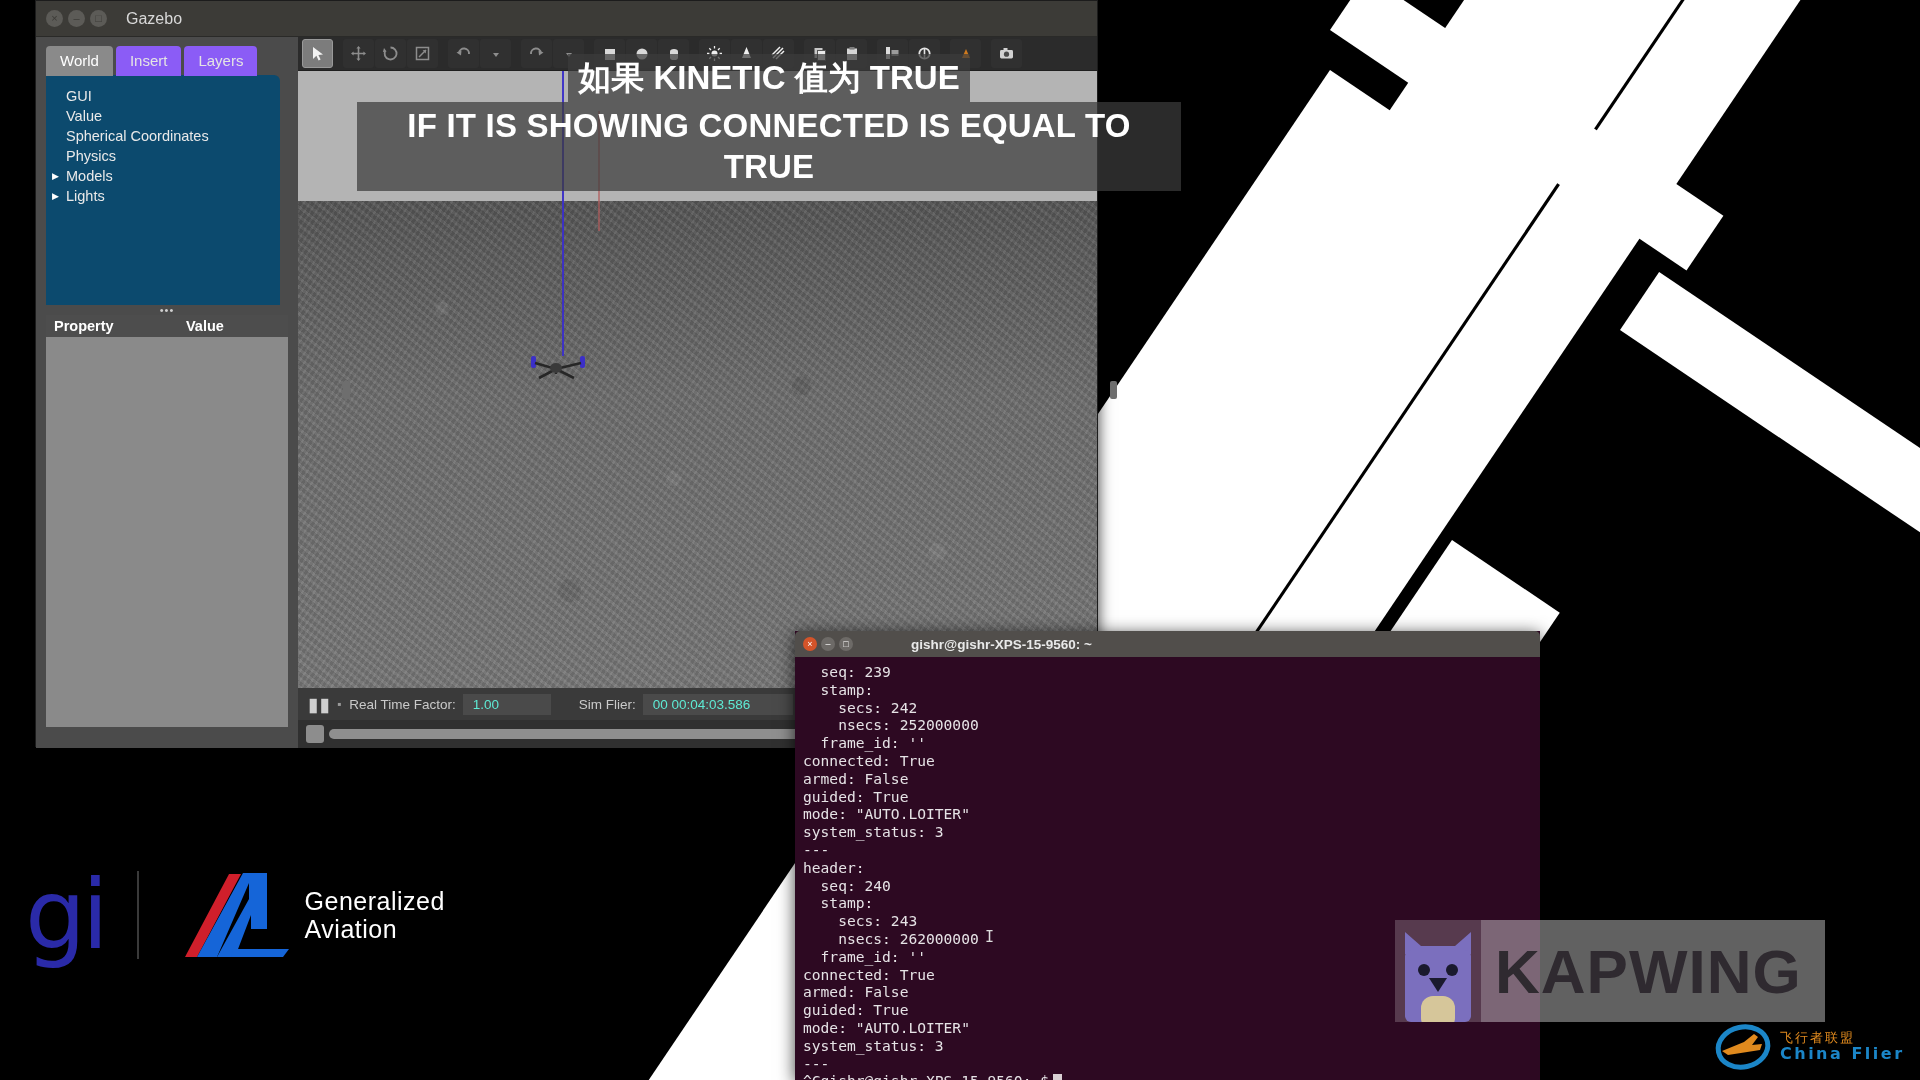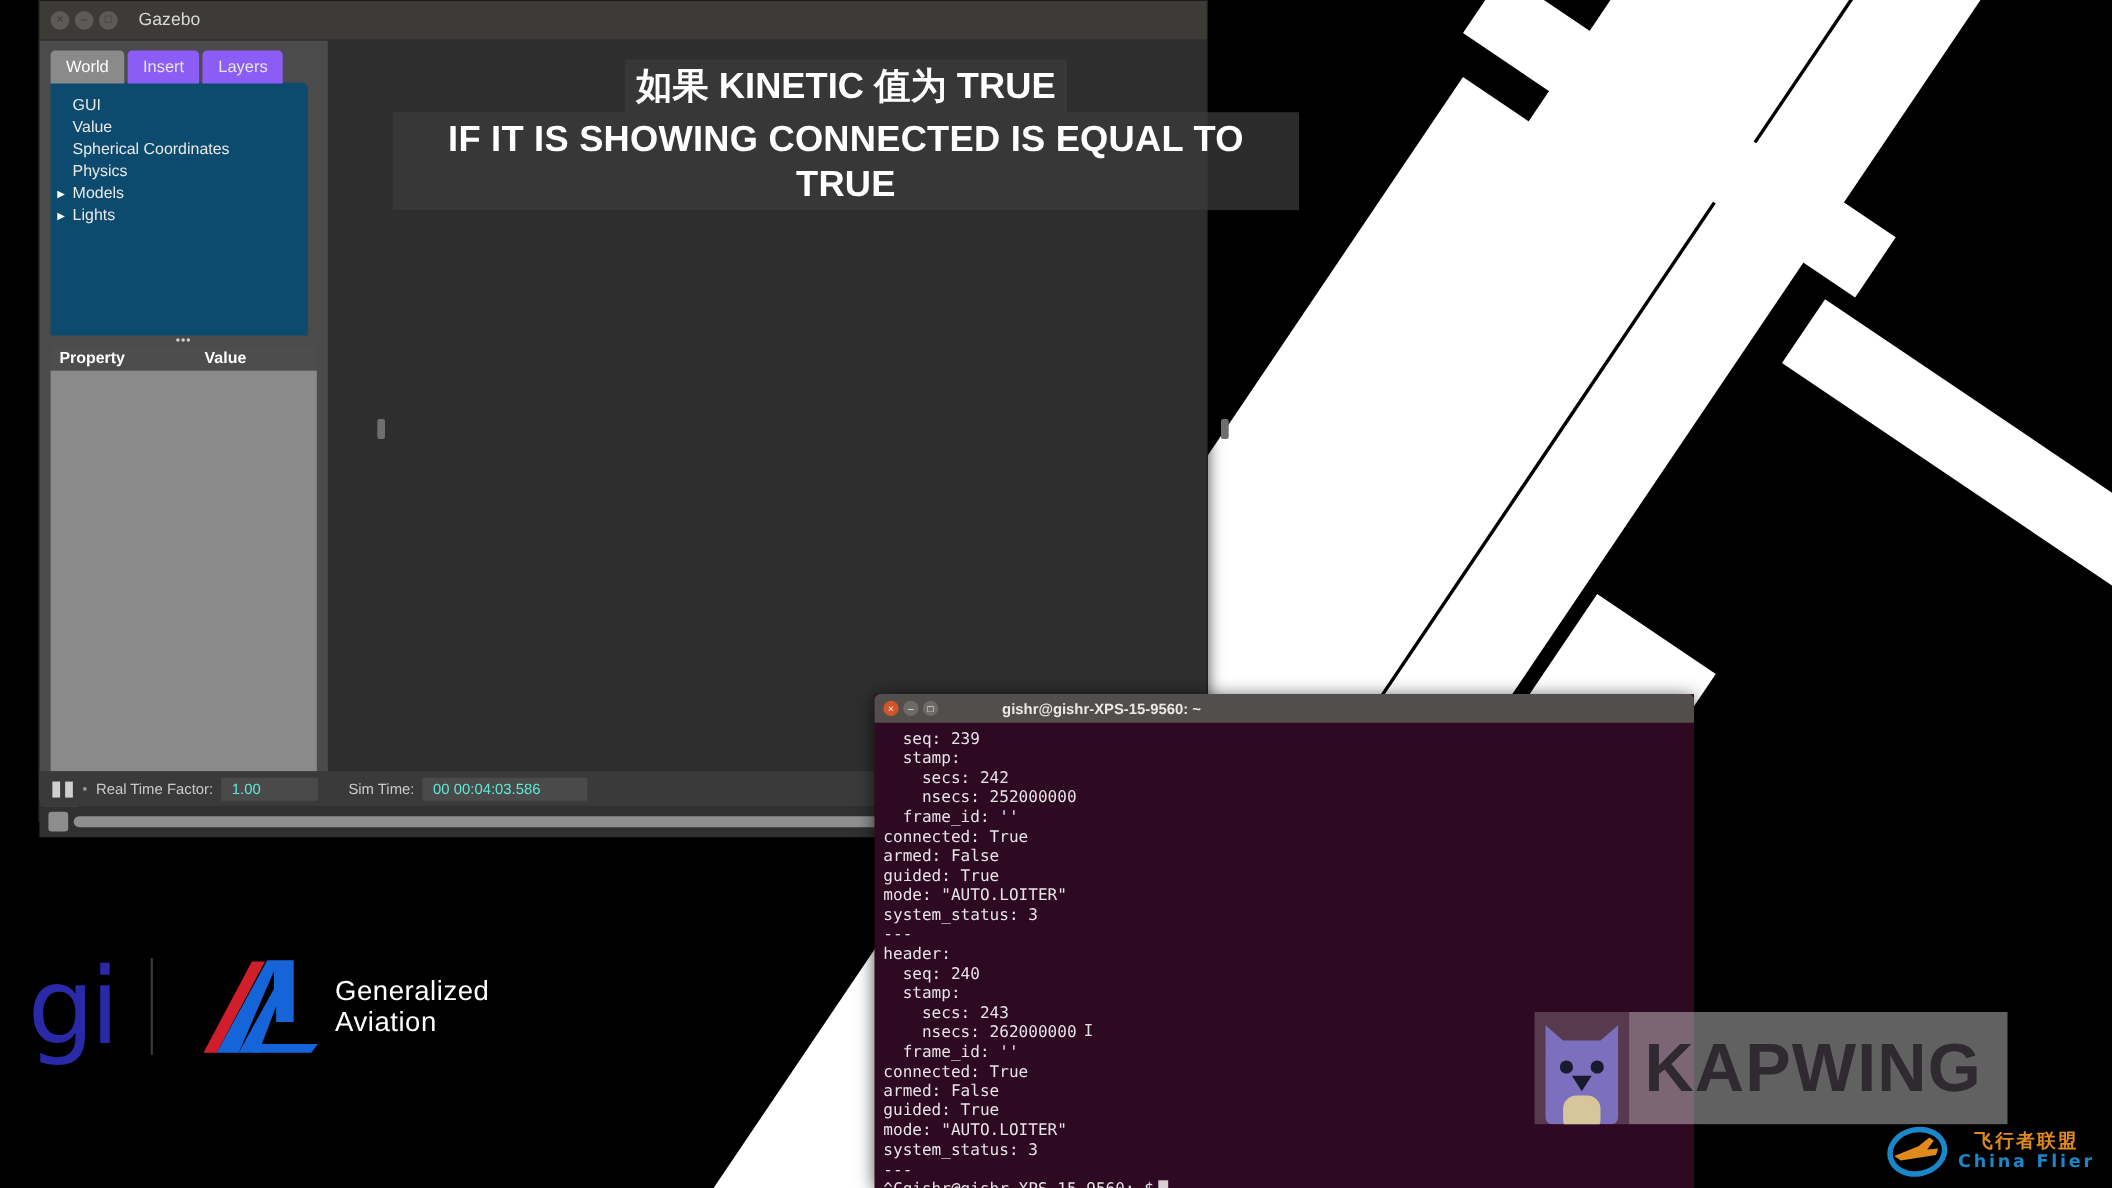--- a/index.html
+++ b/index.html
@@ -24,21 +24,21 @@
   #gz-titlebar {
     height:36px; background:#3c3b37; display:flex; align-items:center;
     padding-left:10px; border-bottom:1px solid #2a2a28;
   }
   .wbtn { width:17px; height:17px; border-radius:50%; margin-right:5px;
           display:flex; align-items:center; justify-content:center;
           font-size:11px; color:#3c3b37; line-height:1; }
   .wbtn.g { background:#5c5b57; }
   #gz-title { color:#d8d8d8; font-size:16px; margin-left:14px; font-weight:400; }
 
-  #gz-body { display:flex; height:711px; position:relative;flex-direction:column; }
+  #gz-body { display:flex; height:711px; position:relative; }
 
   
   #gz-left { width:262px; background:#4b4b4b; position:relative; padding:9px 0 0 10px; }
   #gz-tabs { display:flex; gap:3px; position:relative; z-index:3; }
   .gz-tab {
     background:#888888; color:#efefef; font-size:15px;
     padding:6px 14px 7px 14px; border-radius:4px 4px 0 0;
   }
   .gz-tab.active { background:#8a8a8a; color:#ffffff; }
   .gz-tab.inactive { background:#8b5cf6; color:#e4e4e4; }
@@ -147,21 +147,21 @@
   #ga-text { color:#fff; font-size:25px; line-height:1.12; letter-spacing:.5px; margin-left:14px; }
 
   #kapwing { position:absolute; left:1395px; top:920px; width:430px; height:102px;
              display:flex; align-items:center; }
   #kap-owl { width:86px; height:102px; background:rgba(255,255,255,.20); position:relative; }
   #kap-plate { position:absolute; left:86px; top:0; width:344px; height:102px; background:rgba(255,255,255,.38); }
   #kap-text { position:relative; z-index:2; color:#2f2a30; font-size:62px; font-weight:bold;
               letter-spacing:1px; margin-left:14px; }
 
   #cflier { position:absolute; left:1714px; top:1018px; width:200px; height:58px; display:flex; align-items:center; }
-  #cf-cn { color:#e08a1e; font-size:17px; font-weight:bold; letter-spacing:2px; line-height:1.05;text-align:center; }
+  #cf-cn { color:#e08a1e; font-size:13px; font-weight:normal; letter-spacing:2px; line-height:1.05; }
   #cf-en { color:#1b86c8; font-size:16px; font-weight:bold; letter-spacing:2.5px; line-height:1.15;
            font-family:"DejaVu Sans", sans-serif; }
 </style>
 </head>
 <body>
 
 <div id="bg">
   <div class="stripe" style="left:1545px; top:-120px; width:96px; height:1500px; transform:rotate(34deg);"></div>
   <div class="stripe" style="left:1700px; top:-200px; width:96px; height:1500px; transform:rotate(34deg);"></div>
   <div class="stripe" style="left:1330px; top:70px;   width:110px; height:1500px; transform:rotate(34deg);"></div>
@@ -372,21 +372,21 @@
           <path d="M26 12 L26 22" stroke="#262626" stroke-width="2.4"></path>
           <ellipse cx="26" cy="16" rx="6" ry="5" fill="#3a3a3a"></ellipse>
         </svg>
       </div>
 
       <div id="gz-status">
         <span id="pausebtn">▮▮</span>
         <span style="color:#9a9a9a;font-size:12px;margin-right:8px;">▪</span>
         <span class="st-label">Real Time Factor:</span>
         <span class="st-val">1.00</span>
-        <span class="st-label" style="margin-left:28px;">Sim Time:</span>
+        <span class="st-label" style="margin-left:28px;">Sim Flier:</span>
         <span class="st-val" style="min-width:150px;">00 00:04:03.586</span>
       </div>
 
       <div id="gz-scroll">
         <span class="corner"></span>
         <span class="thumb"></span>
       </div>
     </div>
   </div>
 

